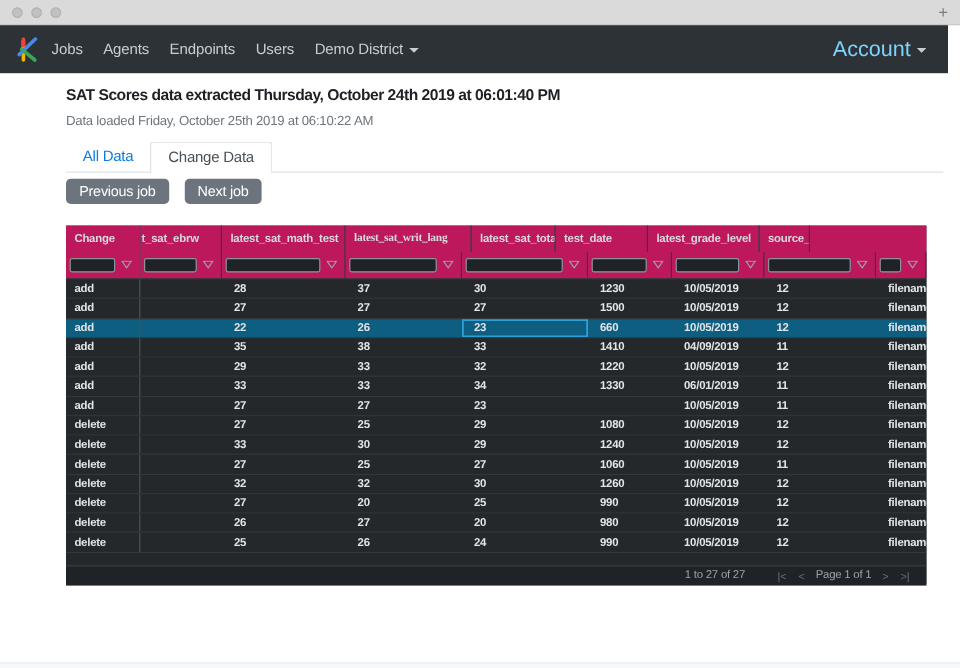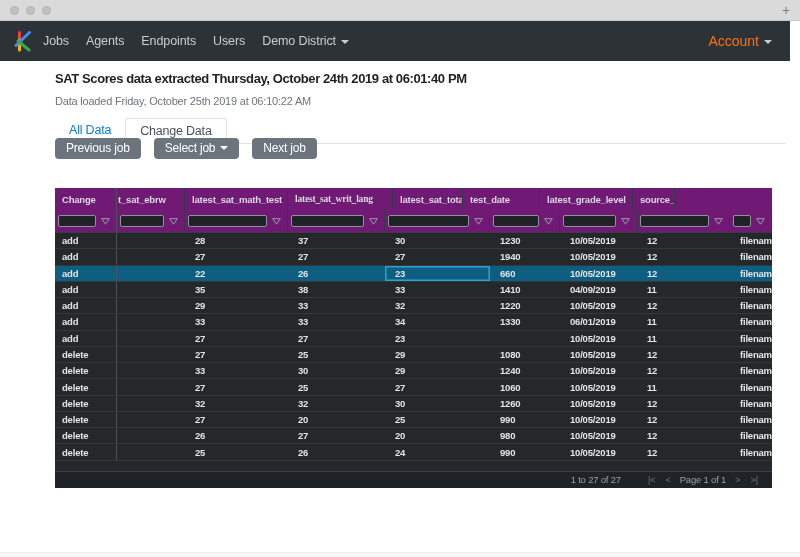--- a/index.html
+++ b/index.html
@@ -11,40 +11,40 @@
   .lights { position:absolute; left:10px; top:6px; display:flex; gap:7px; }
   .light { width:9px; height:9px; border-radius:50%; background:#c1c1c1; border:1px solid #b2b2b2; }
   .newtab { position:absolute; right:6px; top:1px; font-size:14px; color:#7c7c7c; width:16px; text-align:center; line-height:19px; }
 
   
   .navbar { position:absolute; left:0; top:21px; width:790px; height:40px; background:#2d3237; display:flex; align-items:center; padding:0 16px 0 14px; }
   .brand { margin-right:11px; display:flex; align-items:center; }
   .nav-item { color:#c9cdd1; font-size:12.5px; margin-right:17px; letter-spacing:-0.1px; cursor:default; }
   .caret { display:inline-block; vertical-align:middle; margin-left:5px; border-top:4px solid #c9cdd1; border-left:4px solid transparent; border-right:4px solid transparent; }
   .spacer { flex:1; }
-  .account { color:#f97316; font-size:14px; margin-right:2px;margin-left:24px; }
+  .account { color:#7dd3fc; font-size:18px; margin-right:2px;margin-left:24px; }
 
   
   .page-title { position:absolute; left:55px; top:71px; font-size:13px; font-weight:bold; color:#1d2125; letter-spacing:-0.4px; }
   .page-subtitle { position:absolute; left:55px; top:95px; font-size:11px; color:#6e757c; letter-spacing:-0.2px; }
 
   
   .tabbar { position:absolute; left:55px; top:118px; width:731px; height:26px; border-bottom:1px solid #dee2e6; display:flex; align-items:center; }
   .tab { font-size:12.5px; padding:5px 14px 6px 14px; letter-spacing:-0.2px; cursor:default; }
   .tab.inactive { color:#0d7be0; }
   .tab.active { color:#495057; background:#fff; border:1px solid #dee2e6; border-bottom:1px solid #ffffff; border-radius:3px 3px 0 0; margin-bottom:-1px; }
 
   
-  .toolbar { position:absolute; left:55px; top:138px; display:flex; gap:13px; }
+  .toolbar { position:absolute; left:55px; top:149px; display:flex; gap:13px; }
   .btn { background:#6c757d; color:#ffffff; font-size:12px; letter-spacing:-0.2px; border:none; border-radius:4px; padding:4px 11px; height:21px; line-height:13px; font-family:"Liberation Sans", sans-serif; }
   .btn .caret-w { display:inline-block; vertical-align:middle; margin-left:5px; margin-top:-2px; border-top:4px solid #ffffff; border-left:4px solid transparent; border-right:4px solid transparent; }
 
   
   .grid { position:absolute; left:55px; top:188px; width:717px; height:299px; background:#24282b; font-size:9.5px; letter-spacing:-0.2px; color:#e2e5e7; }
-  .ghead, .gfilter { display:flex; height:22px; background:#701a75; }
+  .ghead, .gfilter { display:flex; height:22px; background:#be185d; }
   .hcell { display:flex; align-items:center; padding:0 3px 0 7px; color:#d7dbde; font-weight:bold; overflow:hidden; white-space:nowrap; border-right:1px solid #343a41; }
   .hcell.clipped { padding-left:1px; }
   .fcell { display:flex; align-items:center; padding:0 6px 0 3px; border-right:1px solid #343a41; }
   .pinned-sep { border-right:1px solid #4a5157 !important; }
   .finput { height:12px; flex:1; min-width:0; margin-right:5px; background:#1f2327; border:1px solid #8d9399; border-radius:2px; color:#e8eaec; font-size:9px; padding:0 2px; }
   .funnel { flex:none; }
   .gbody { border-top:1px solid #383d42; }
   .grow { display:flex; height:16.28px; border-bottom:1px solid #33383d; background:#24282b; }
   .grow.selected { background:#0d5e81; }
   .gcell { display:flex; align-items:center; padding:0 3px 0 10px; font-weight:bold; overflow:hidden; white-space:nowrap; }
@@ -93,21 +93,20 @@
   <div class="page-title">SAT Scores data extracted Thursday, October 24th 2019 at 06:01:40 PM</div>
   <div class="page-subtitle">Data loaded Friday, October 25th 2019 at 06:10:22 AM</div>
 
   <div class="tabbar">
     <span class="tab inactive">All Data</span>
     <span class="tab active">Change Data</span>
   </div>
 
   <div class="toolbar">
     <button class="btn">Previous job</button>
-    <button class="btn"><span>Select job</span><span class="caret-w"></span></button>
     <button class="btn">Next job</button>
   </div>
 
   <div class="grid">
     <div class="ghead" id="ghead">
         <div class="hcell pinned-sep" style="width: 62px;">Change</div>
         <div class="hcell clipped" style="width: 68px;">t_sat_ebrw</div>
         <div class="hcell" style="width: 103px;">latest_sat_math_test</div>
         <div class="hcell" style="width: 105px; font-family: Liberation Serif, serif;">latest_sat_writ_lang</div>
         <div class="hcell" style="width: 70px;">latest_sat_total</div>
@@ -182,21 +181,21 @@
           <div class="gcell" style="width: 77px;">10/05/2019</div>
           <div class="gcell" style="width: 93px;">12</div>
           <div class="gcell" style="width: 42px;">filename=3</div>
         </div>
         <div class="grow">
           <div class="gcell first pinned-sep" style="width: 62px;">add</div>
           <div class="gcell" style="width: 68px;"></div>
           <div class="gcell" style="width: 103px;">27</div>
           <div class="gcell" style="width: 97px;">27</div>
           <div class="gcell" style="width: 105px;">27</div>
-          <div class="gcell" style="width: 70px;">1940</div>
+          <div class="gcell" style="width: 70px;">1500</div>
           <div class="gcell" style="width: 77px;">10/05/2019</div>
           <div class="gcell" style="width: 93px;">12</div>
           <div class="gcell" style="width: 42px;">filename=3</div>
         </div>
         <div class="grow selected">
           <div class="gcell first pinned-sep" style="width: 62px;">add</div>
           <div class="gcell" style="width: 68px;"></div>
           <div class="gcell" style="width: 103px;">22</div>
           <div class="gcell" style="width: 97px;">26</div>
           <div class="gcell focused" style="width: 105px;">23</div>

